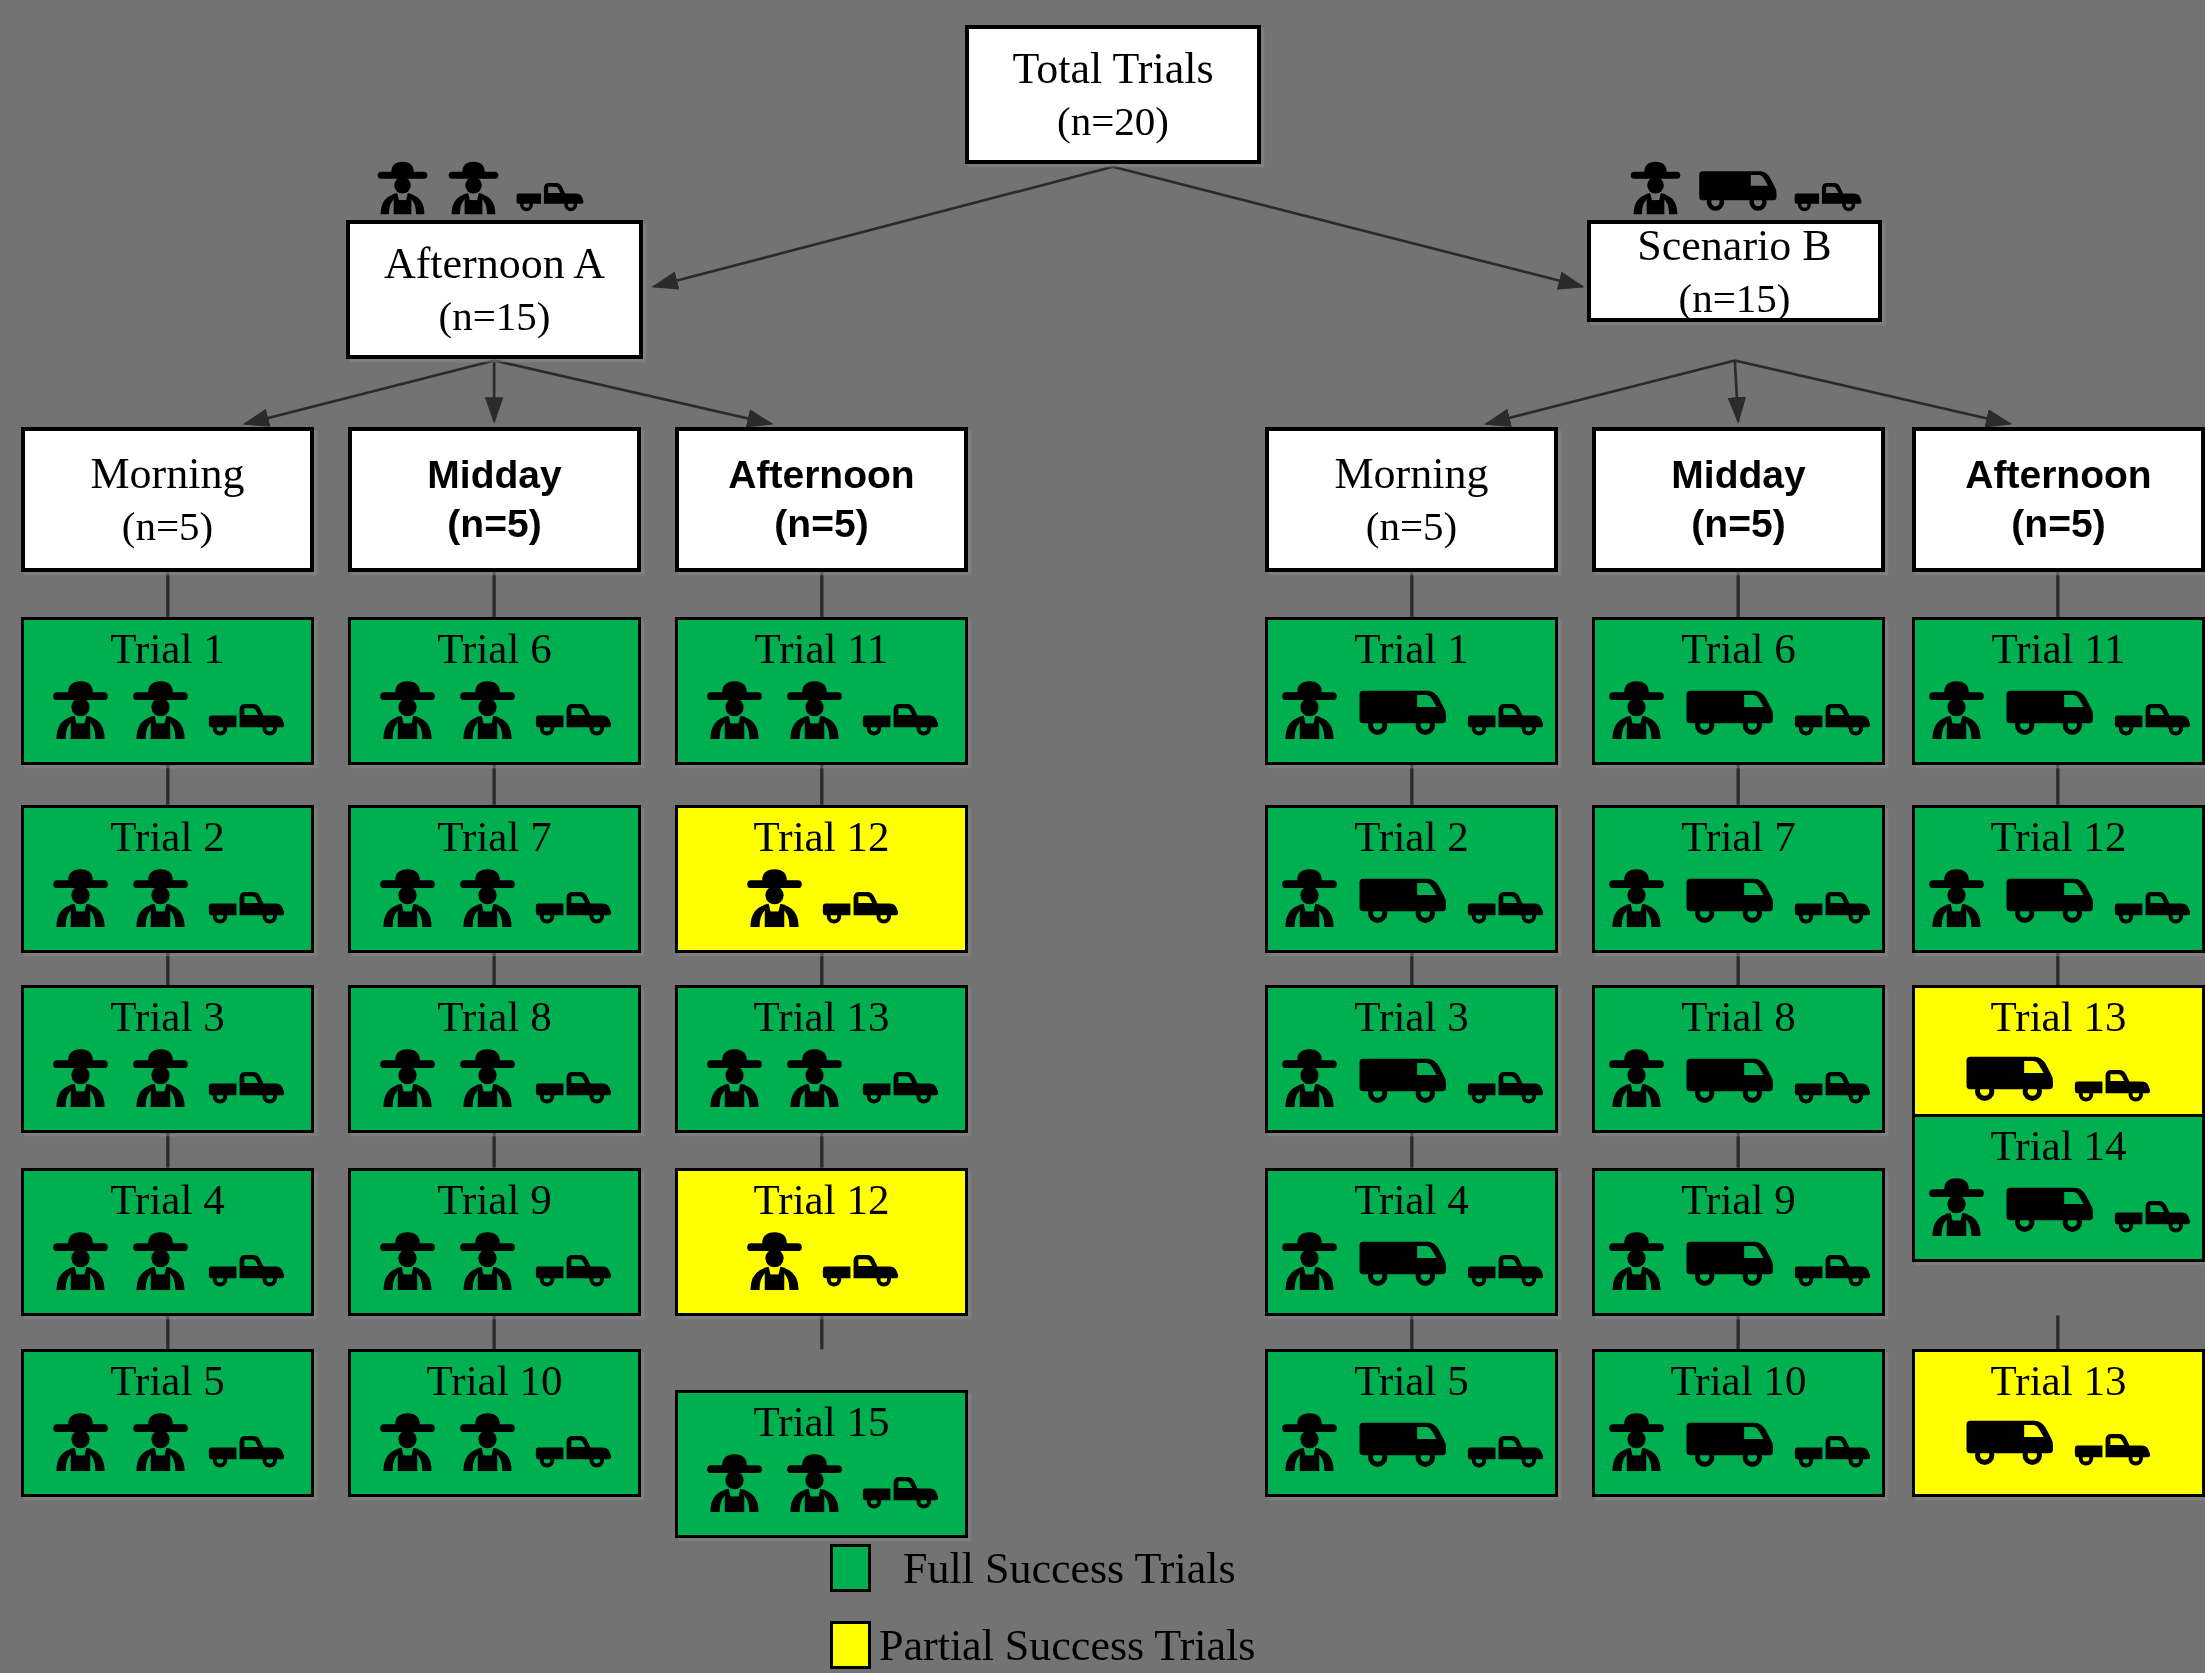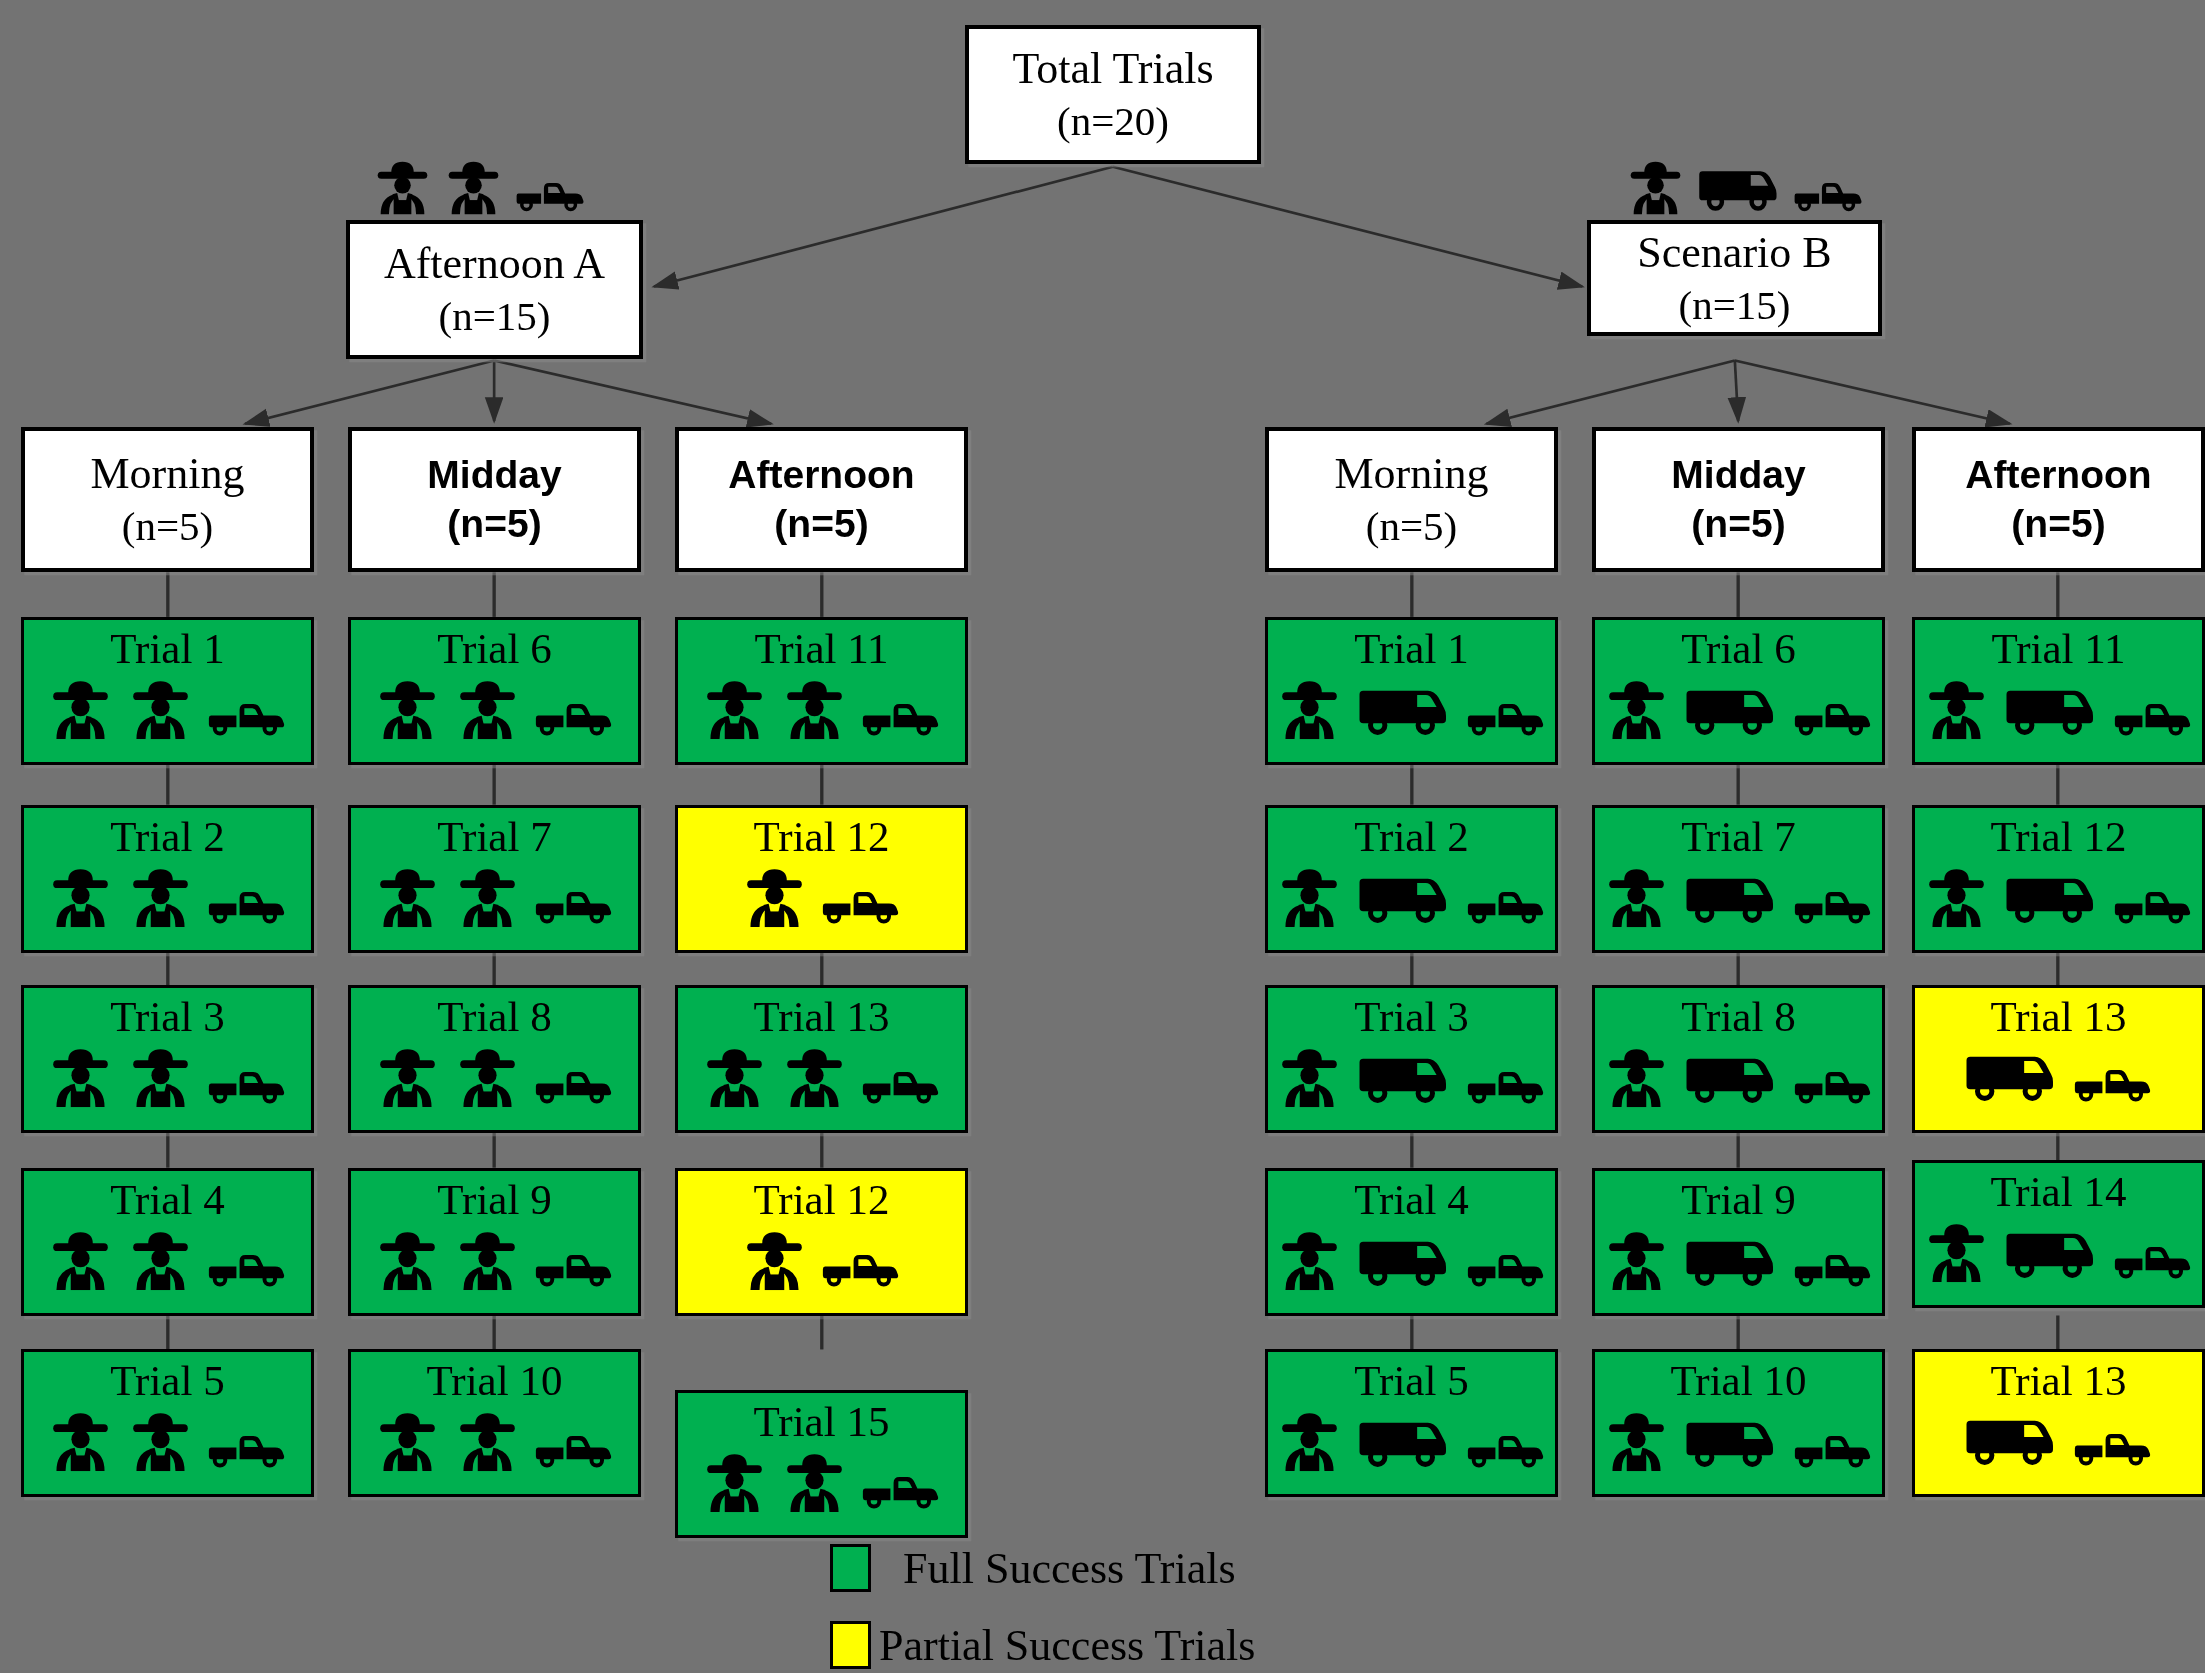--- a/index.html
+++ b/index.html
@@ -639,21 +639,21 @@
           </span>
           <span class="icon-wrap">
             <svg width="80" height="45" viewBox="0 0 150 85" fill="#000" xmlns="http://www.w3.org/2000/svg">
               <path fill-rule="evenodd" d="M7,37 H55 V59 H7 Q3,59 3,54 V42 Q3,37 7,37 Z M61,59 V26 Q61,15 72,15 H87 Q96,15 100,24 L106,37 H128 Q139,37 142,45 L145,53 Q146,59 140,59 Z M70,23 H85 Q90,23 92,28 L96,36 H70 Z"></path>
               <circle cx="24" cy="61" r="10" fill="none" stroke="#000" stroke-width="7.5"></circle>
               <circle cx="118" cy="61" r="10" fill="none" stroke="#000" stroke-width="7.5"></circle>
             </svg>
           </span>
         </div>
       </div>
-      <div class="box hdr-shadow" style="left:1587px;top:220px;width:295px;height:116px;text-align:right;">
+      <div class="box hdr-shadow" style="left:1587px;top:220px;width:295px;height:102px;text-align:right;">
         <div class="l1">Scenario B</div>
         <div class="l2">(n=15)</div>
       </div>
       <div class="scen-icons" style="left:1626px;top:147px;height:69px;">
         <span class="icon-wrap">
           <svg width="59" height="59" viewBox="0 0 100 100" fill="#000" xmlns="http://www.w3.org/2000/svg">
             <path d="M31,26 Q31,8 50,8 Q69,8 69,26 Z"></path>
             <rect x="8" y="25" width="84" height="12" rx="6"></rect>
             <circle cx="50" cy="48" r="14"></circle>
             <path d="M13,97 Q13,71 33,64 L39,69 Q27,75 27,97 Z"></path>
@@ -1074,21 +1074,21 @@
           </span>
           <span class="icon-wrap">
             <svg width="80" height="45" viewBox="0 0 150 85" fill="#000" xmlns="http://www.w3.org/2000/svg">
               <path fill-rule="evenodd" d="M7,37 H55 V59 H7 Q3,59 3,54 V42 Q3,37 7,37 Z M61,59 V26 Q61,15 72,15 H87 Q96,15 100,24 L106,37 H128 Q139,37 142,45 L145,53 Q146,59 140,59 Z M70,23 H85 Q90,23 92,28 L96,36 H70 Z"></path>
               <circle cx="24" cy="61" r="10" fill="none" stroke="#000" stroke-width="7.5"></circle>
               <circle cx="118" cy="61" r="10" fill="none" stroke="#000" stroke-width="7.5"></circle>
             </svg>
           </span>
         </div>
       </div>
-      <div class="trial" style="left:1912px;top:1160px;width:293px;height:148px;background:#00B050;">
+      <div class="trial" style="left:1912px;top:1114px;width:293px;height:148px;background:#00B050;">
         <div class="tlabel">Trial 14</div>
         <div class="icons-row">
           <span class="icon-wrap">
             <svg width="65" height="65" viewBox="0 0 100 100" fill="#000" xmlns="http://www.w3.org/2000/svg">
               <path d="M31,26 Q31,8 50,8 Q69,8 69,26 Z"></path>
               <rect x="8" y="25" width="84" height="12" rx="6"></rect>
               <circle cx="50" cy="48" r="14"></circle>
               <path d="M13,97 Q13,71 33,64 L39,69 Q27,75 27,97 Z"></path>
               <path d="M87,97 Q87,71 67,64 L61,69 Q73,75 73,97 Z"></path>
               <polygon points="33,63 41,61 44,74 36,76"></polygon>

